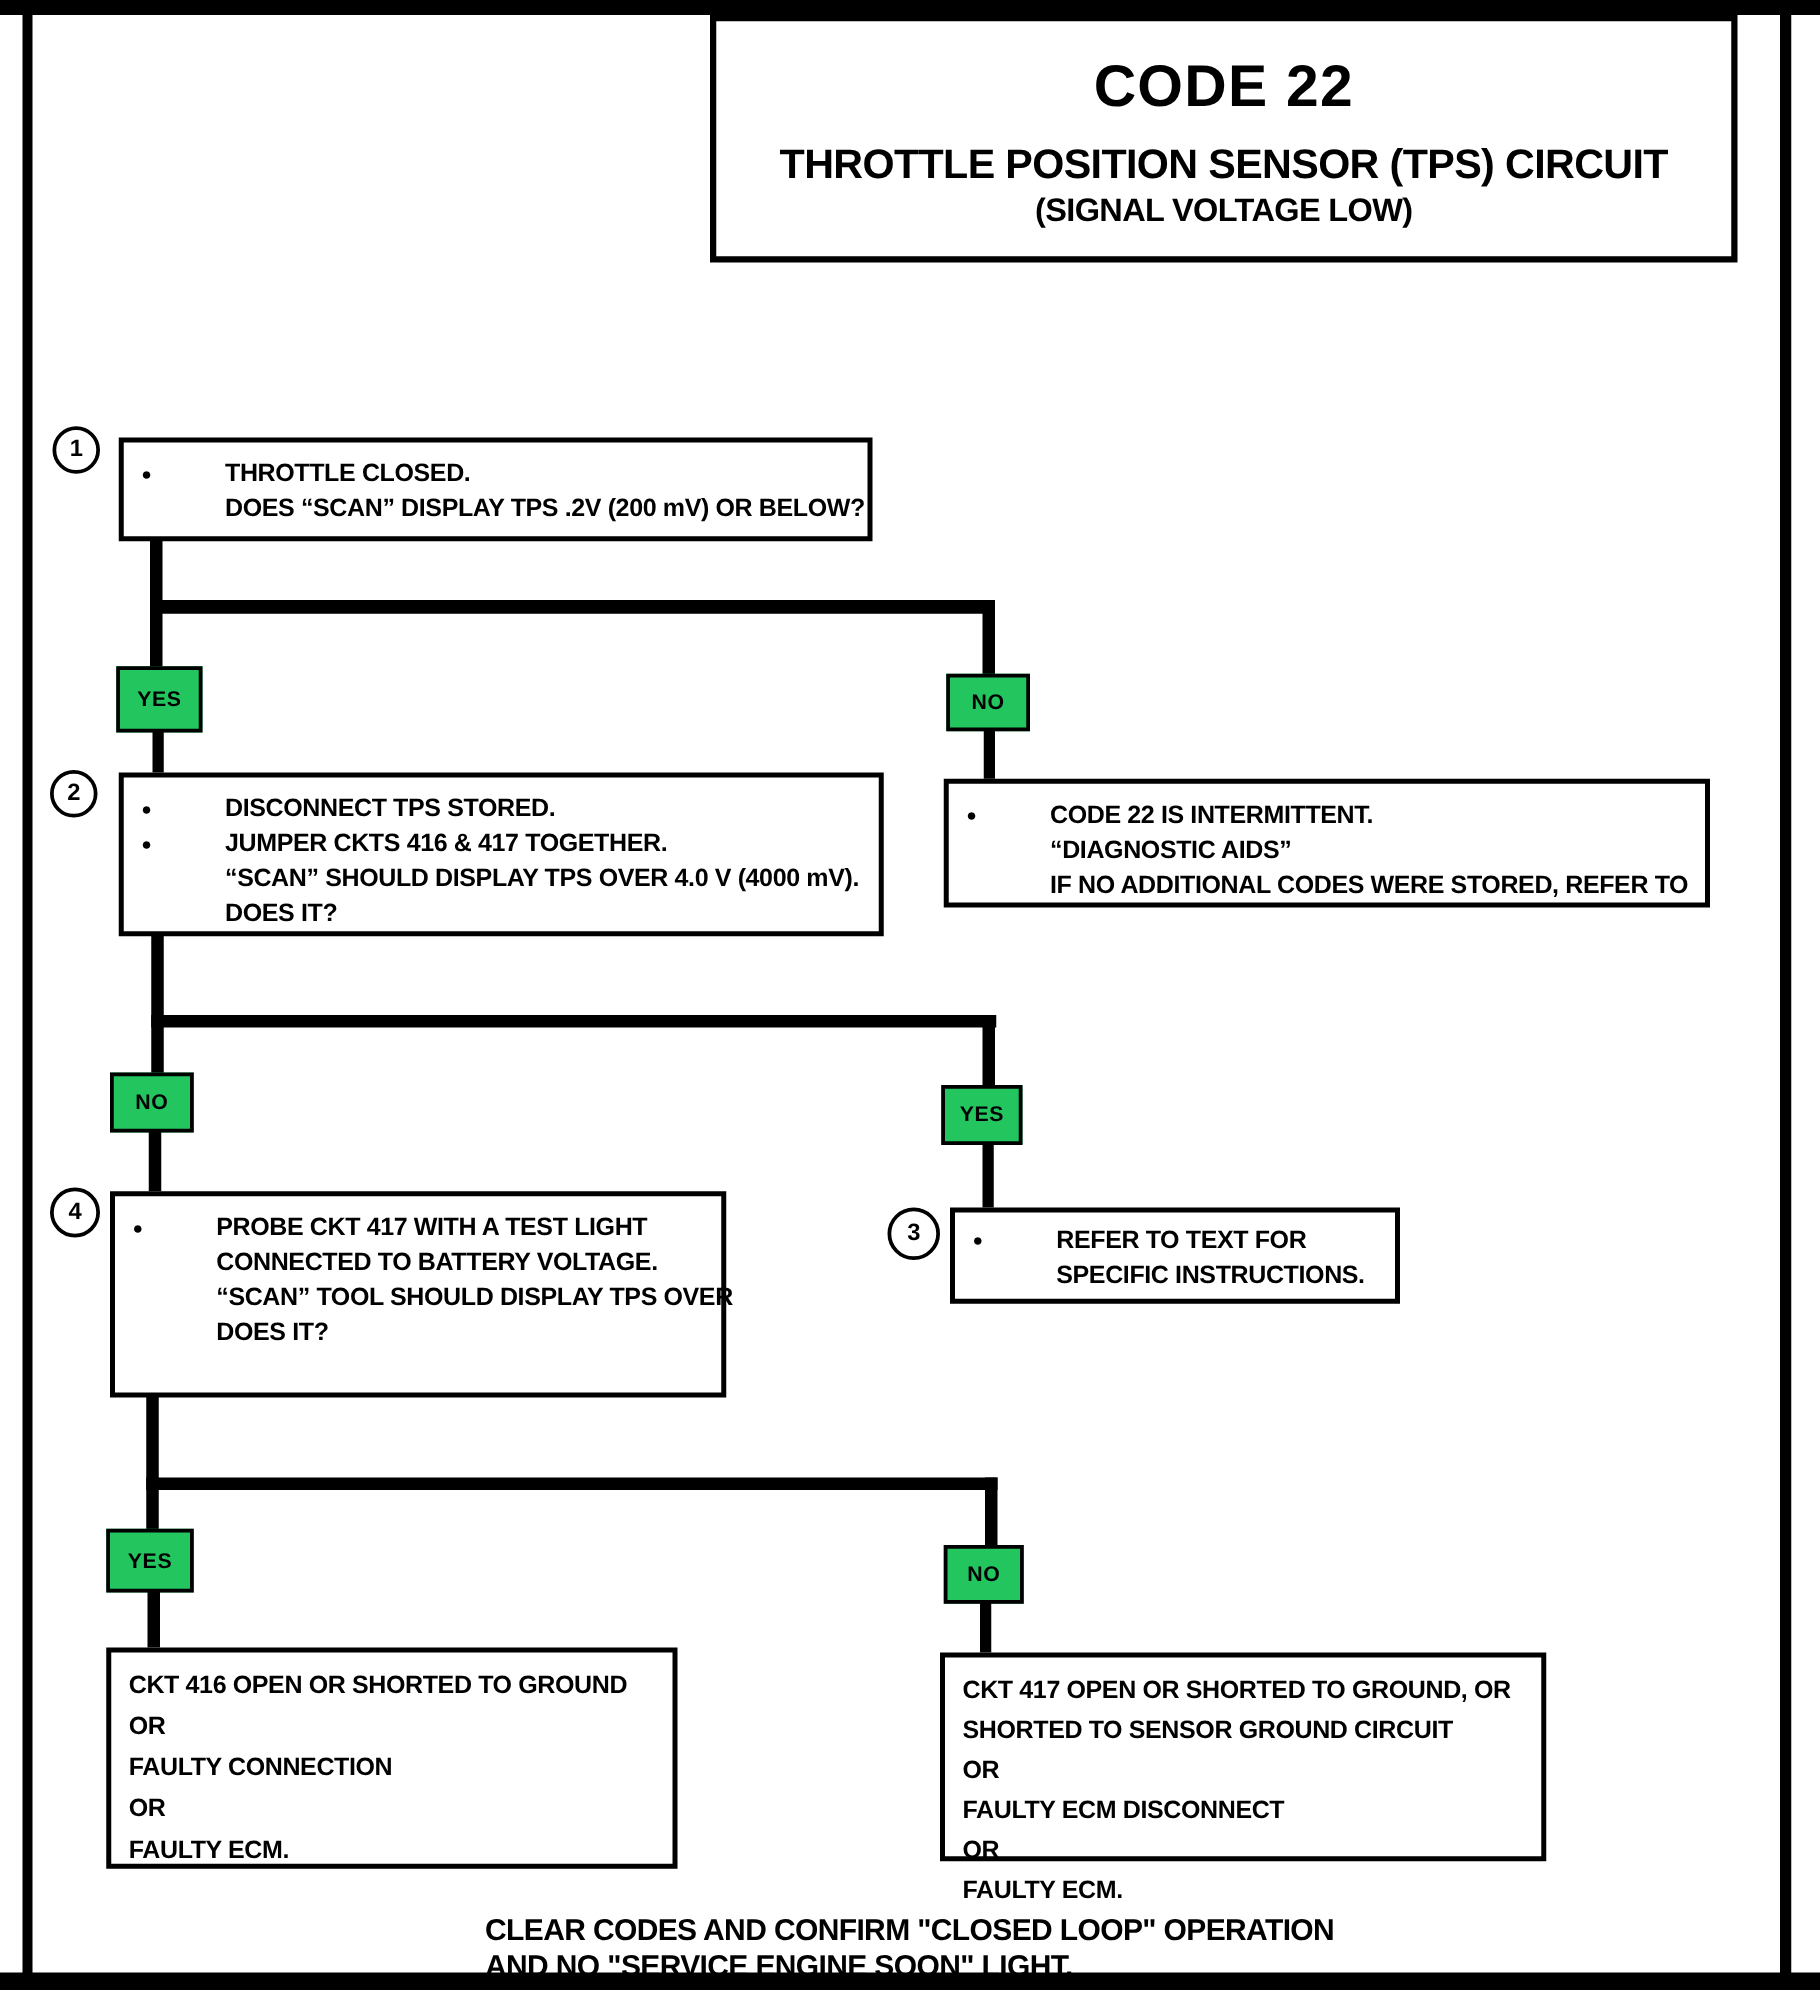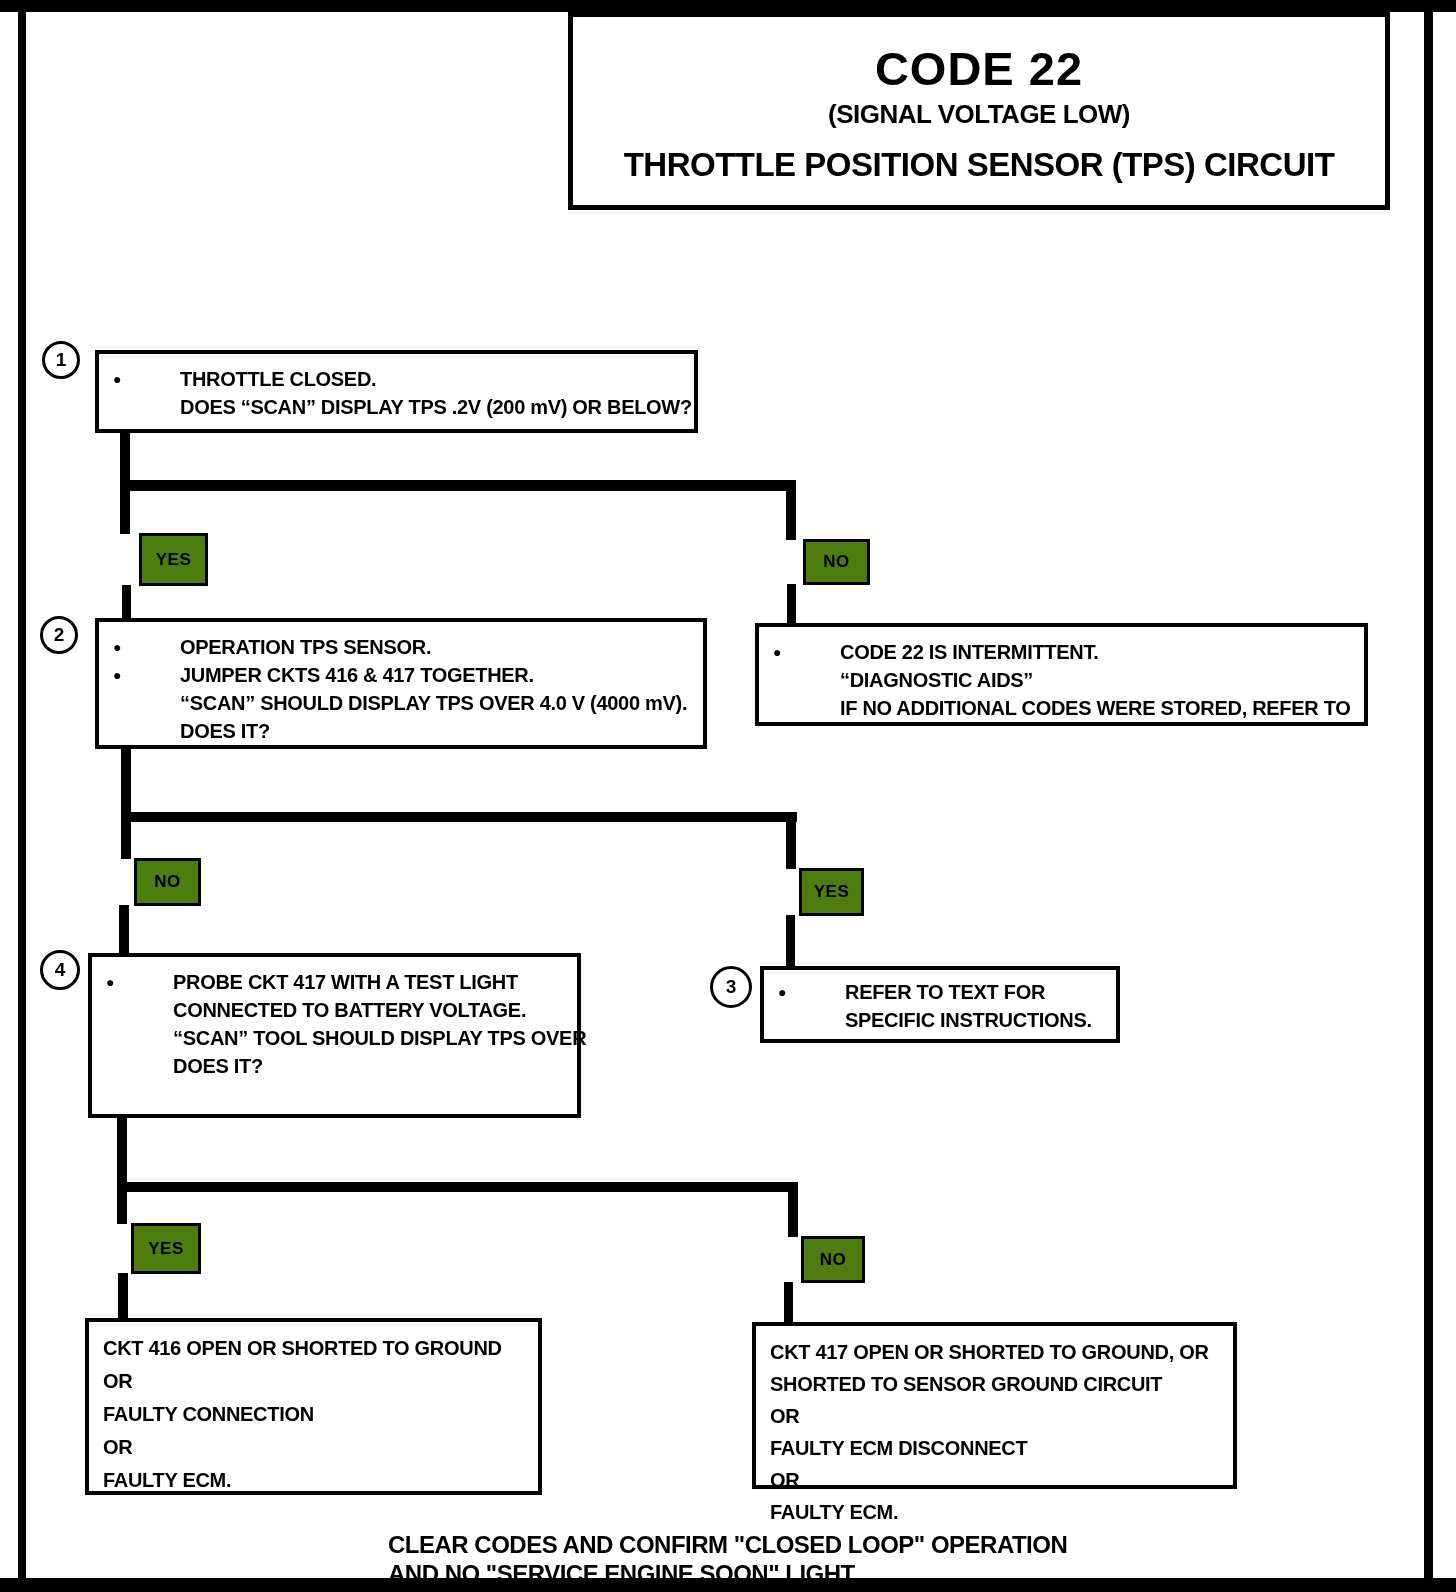--- a/index.html
+++ b/index.html
@@ -31,25 +31,24 @@
   .blt{flex:0 0 32px;font-size:14px;line-height:28px;}
   .txt{flex:1 1 auto;white-space:nowrap;margin-left:35px;}
   
   .badge{
     position:absolute;width:38px;height:38px;border:3px solid #000;
     border-radius:50%;box-sizing:border-box;background:#fff;
     font-weight:bold;font-size:19px;text-align:center;line-height:32px;
   }
   
   .answer{
-    position:absolute;border:3px solid #000;background:#4d7c0f;
+    position:absolute;border:3px solid #000;background:#22c55e;
     box-sizing:border-box;font-weight:bold;font-size:17px;
     display:flex;align-items:center;justify-content:center;
     letter-spacing:0.5px;
-    margin-left:46px;
   }
   
   .result{
     position:absolute;border:4px solid #000;background:#fff;
     box-sizing:border-box;font-weight:bold;font-size:20px;letter-spacing:-0.3px;
   }
   .result .inner{padding:10px 8px 6px 14px;}
   .result .rl{line-height:33px;white-space:nowrap;}
   
   #footer{
@@ -62,22 +61,22 @@
 
 <div id="page">
 
   <div class="bar" style="left:0;top:0;width:1456px;height:12px;"></div>
   <div class="bar" style="left:18px;top:0;width:8px;height:1592px;"></div>
   <div class="bar" style="left:1424px;top:8px;width:9px;height:1584px;"></div>
   <div class="bar" style="left:0;top:1578px;width:1456px;height:14px;"></div>
 
   <div id="title-box">
     <div id="title-code">CODE 22</div>
+    <div id="title-name">THROTTLE POSITION SENSOR (TPS) CIRCUIT</div>
     <div id="title-sub">(SIGNAL VOLTAGE LOW)</div>
-    <div id="title-name">THROTTLE POSITION SENSOR (TPS) CIRCUIT</div>
   </div>
 
   <div class="badge" style="left:42px;top:341px;">1</div>
   <div class="node" style="left:95px;top:350px;width:603px;height:83px;">
     <div class="inner">
       <div class="nl">
           <span class="blt">●</span>
           <span class="txt">THROTTLE CLOSED.</span>
         </div>
       <div class="nl">
@@ -95,21 +94,21 @@
   <div class="answer" style="left:757px;top:539px;width:67px;height:46px;">NO</div>
 
   <div class="bar" style="left:122px;top:585px;width:9px;height:34px;"></div>
   <div class="bar" style="left:787px;top:584px;width:9px;height:40px;"></div>
 
   <div class="badge" style="left:40px;top:616px;">2</div>
   <div class="node" style="left:95px;top:618px;width:612px;height:131px;">
     <div class="inner">
       <div class="nl">
           <span class="blt">●</span>
-          <span class="txt">OPERATION TPS SENSOR.</span>
+          <span class="txt">DISCONNECT TPS STORED.</span>
         </div>
       <div class="nl">
           <span class="blt">●</span>
           <span class="txt">JUMPER CKTS 416 &amp; 417 TOGETHER.</span>
         </div>
       <div class="nl">
           <span class="blt"></span>
           <span class="txt">“SCAN” SHOULD DISPLAY TPS OVER  4.0 V (4000 mV).</span>
         </div>
       <div class="nl">

